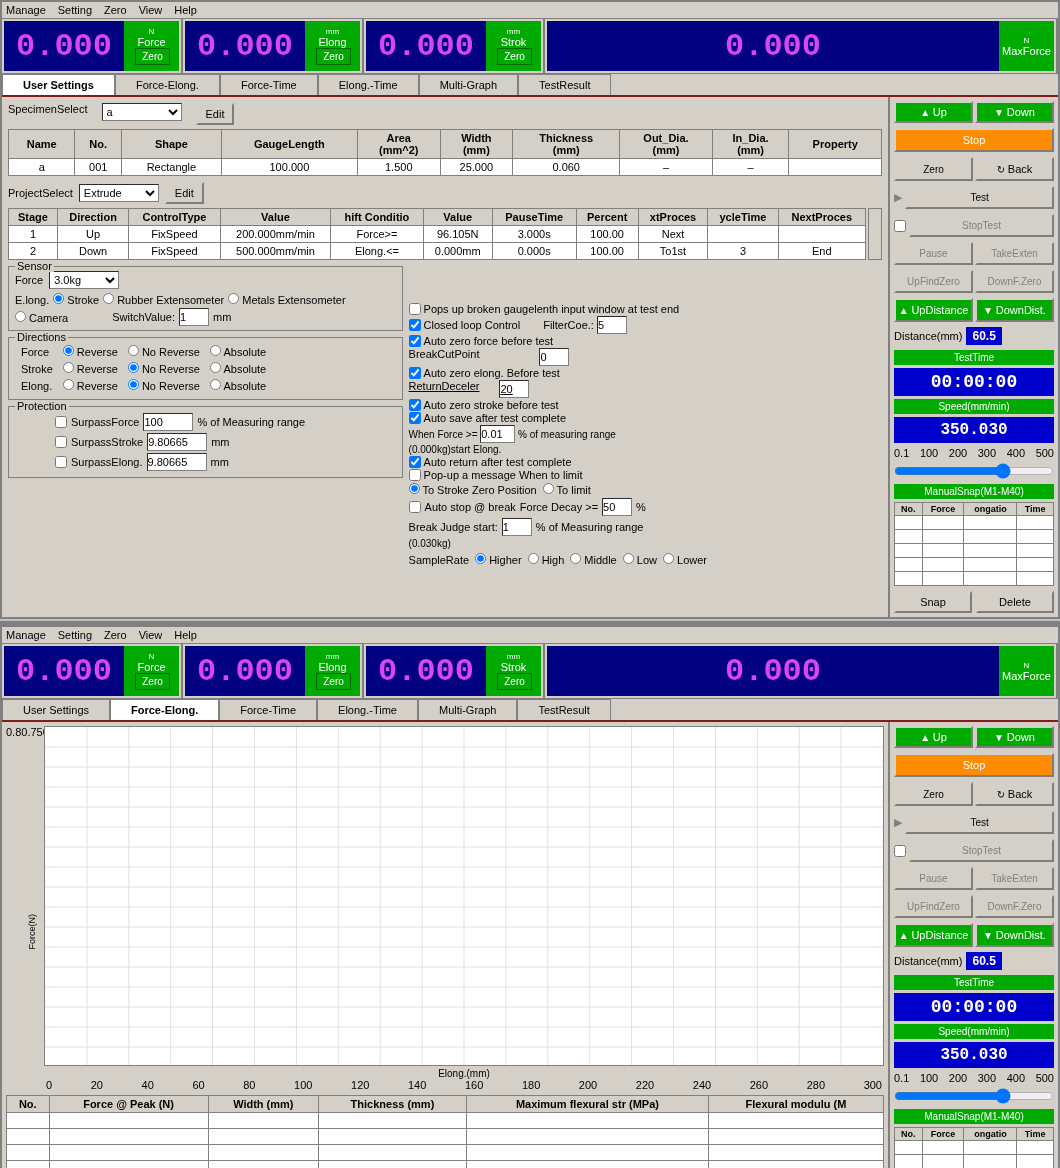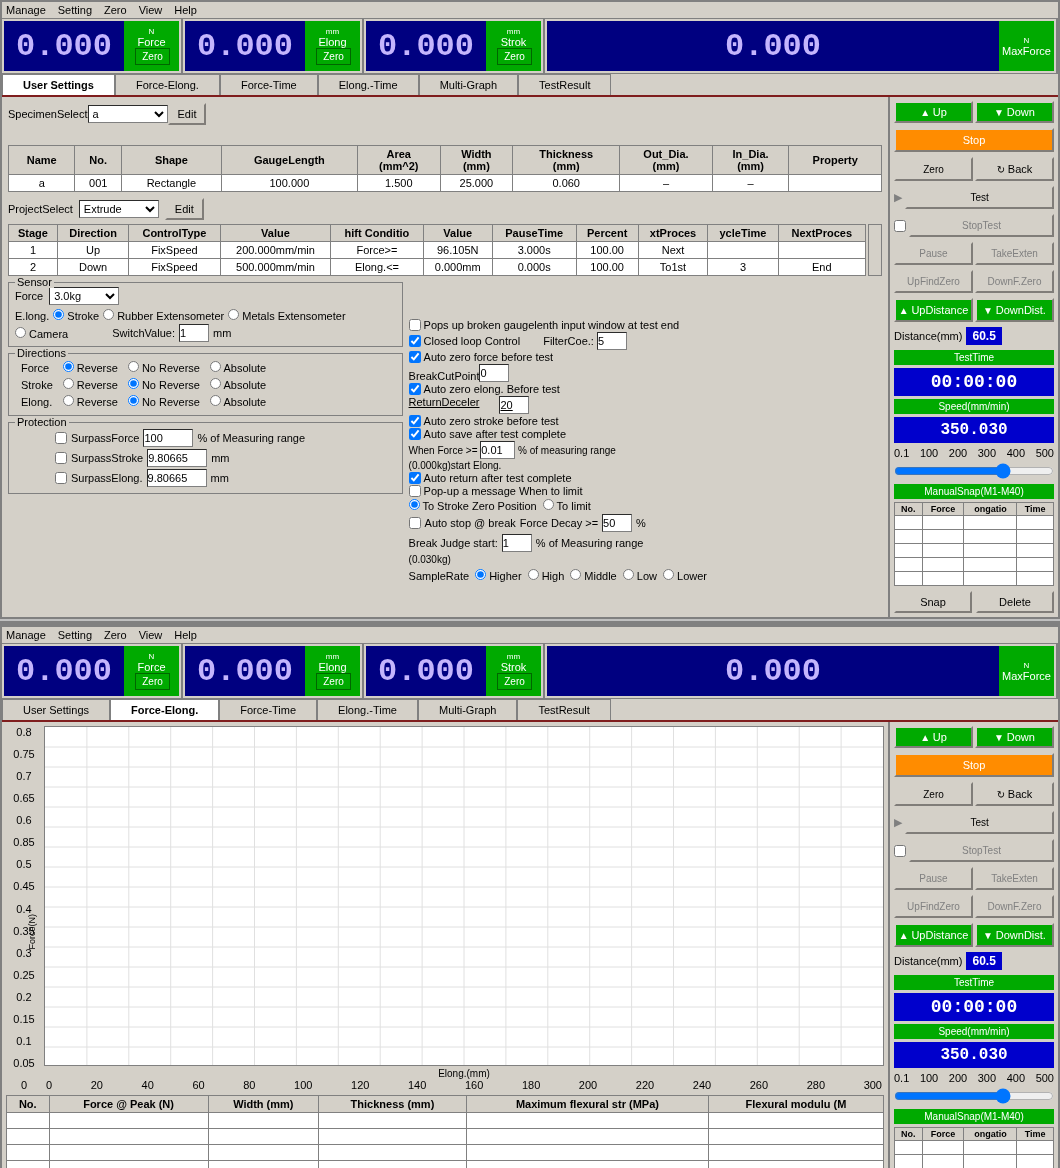--- a/index.html
+++ b/index.html
@@ -9,21 +9,21 @@
     
     
     .menubar { background: #d4d0c8; border-bottom: 1px solid #808080; padding: 2px 4px; display: flex; gap: 12px; }
     .menubar span { cursor: pointer; font-size: 11px; }
     
     
     .display-row { display: flex; background: #d4d0c8; border-bottom: 1px solid #808080; align-items: center; }
     .display-group { display: flex; align-items: center; border-right: 2px solid #808080; padding: 2px; }
     .display-label { background: #00aa00; color: white; font-size: 9px; padding: 1px 3px; display: flex; flex-direction: column; align-items: center; min-width: 55px; height: 50px; justify-content: center; }
     .display-label .unit { font-size: 8px; }
-    .display-value { background: #000080; color: #c4b5fd; font-size: 32px; font-weight: bold; min-width: 120px; text-align: center; padding: 4px 8px; height: 50px; display: flex; align-items: center; justify-content: center; font-family: 'Courier New', monospace; }
+    .display-value { background: #000080; color: #d946ef; font-size: 32px; font-weight: bold; min-width: 120px; text-align: center; padding: 4px 8px; height: 50px; display: flex; align-items: center; justify-content: center; font-family: 'Courier New', monospace; }
     .zero-btn { background: #00aa00; color: white; font-size: 10px; padding: 2px 6px; border: 1px solid #006600; cursor: pointer; margin-left: 2px; }
     
     
     .tab-row { display: flex; background: #d4d0c8; border-bottom: 2px solid #7f1d1d; }
     .tab { padding: 4px 20px; border: 1px solid #808080; border-bottom: none; background: #d4d0c8; cursor: pointer; font-size: 11px; }
     .tab.active { background: white; font-weight: bold; }
     
     
     .main-area { display: flex; }
     .left-panel { flex: 1; padding: 6px; background: #d4d0c8; }
@@ -160,21 +160,21 @@
     <div class="tab">Force-Elong.</div>
     <div class="tab">Force-Time</div>
     <div class="tab">Elong.-Time</div>
     <div class="tab">Multi-Graph</div>
     <div class="tab">TestResult</div>
   </div>
 
   <div class="main-area">
     <div class="left-panel">
 
-      <div style="display:flex; align-items:center; gap:0; margin-bottom:20px;">
+      <div style="display:flex; align-items:flex-start; gap:14px; margin-bottom:4px;">
         <span>SpecimenSelect</span>
         <select style="width:80px;">
           <option>a</option>
         </select>
         <button class="btn">Edit</button>
       </div>
 
       <table class="data-table" style="margin-bottom:6px; font-size:10px;">
         <thead>
           <tr>
@@ -346,21 +346,21 @@
           <div class="cb-row">
               <input type="checkbox" checked="" style=""> 
               <span>Closed loop Control</span>
             <span style="margin-left:20px;">FilterCoe.:</span>
             <input type="text" style="width: 30px;" value="5">
           </div>
           <div class="cb-row">
               <input type="checkbox" checked="" style=""> 
               <span>Auto zero force before test</span>
             </div>
-          <div style="display:flex; align-items:flex-end; ">
+          <div style="display:flex; align-items:flex-start; gap:60px;">
             <div><span>BreakCutPoint</span></div>
             <input type="text" style="width: 30px;" value="0">
           </div>
           <div class="cb-row">
               <input type="checkbox" checked="" style=""> 
               <span>Auto zero elong. Before test</span>
             </div>
           <div style="display:flex; align-items:flex-start; gap:20px;text-decoration:underline;">
             <div><span>ReturnDeceler</span></div>
             <input type="text" style="width: 30px;" value="20">
@@ -566,21 +566,21 @@
     <div class="tab">Elong.-Time</div>
     <div class="tab">Multi-Graph</div>
     <div class="tab">TestResult</div>
   </div>
 
   <div class="main-area">
     <div style="flex:1; padding:4px;">
 
       <div style="display:flex; margin-bottom:4px;">
 
-        <div style="width:38px; display:flex; flex-direction:column; justify-content:space-between; align-items:center; padding-right:2px; font-size:9px;">
+        <div style="width:38px; display:flex; flex-direction:row; justify-content:space-between; align-items:flex-start; padding-right:2px; font-size:9px;">
           <span>0.8</span>
           <span>0.75</span>
           <span>0.7</span>
           <span>0.65</span>
           <span>0.6</span>
           <span>0.85</span>
           <span>0.5</span>
           <span>0.45</span>
           <span>0.4</span>
           <span>0.35</span>

